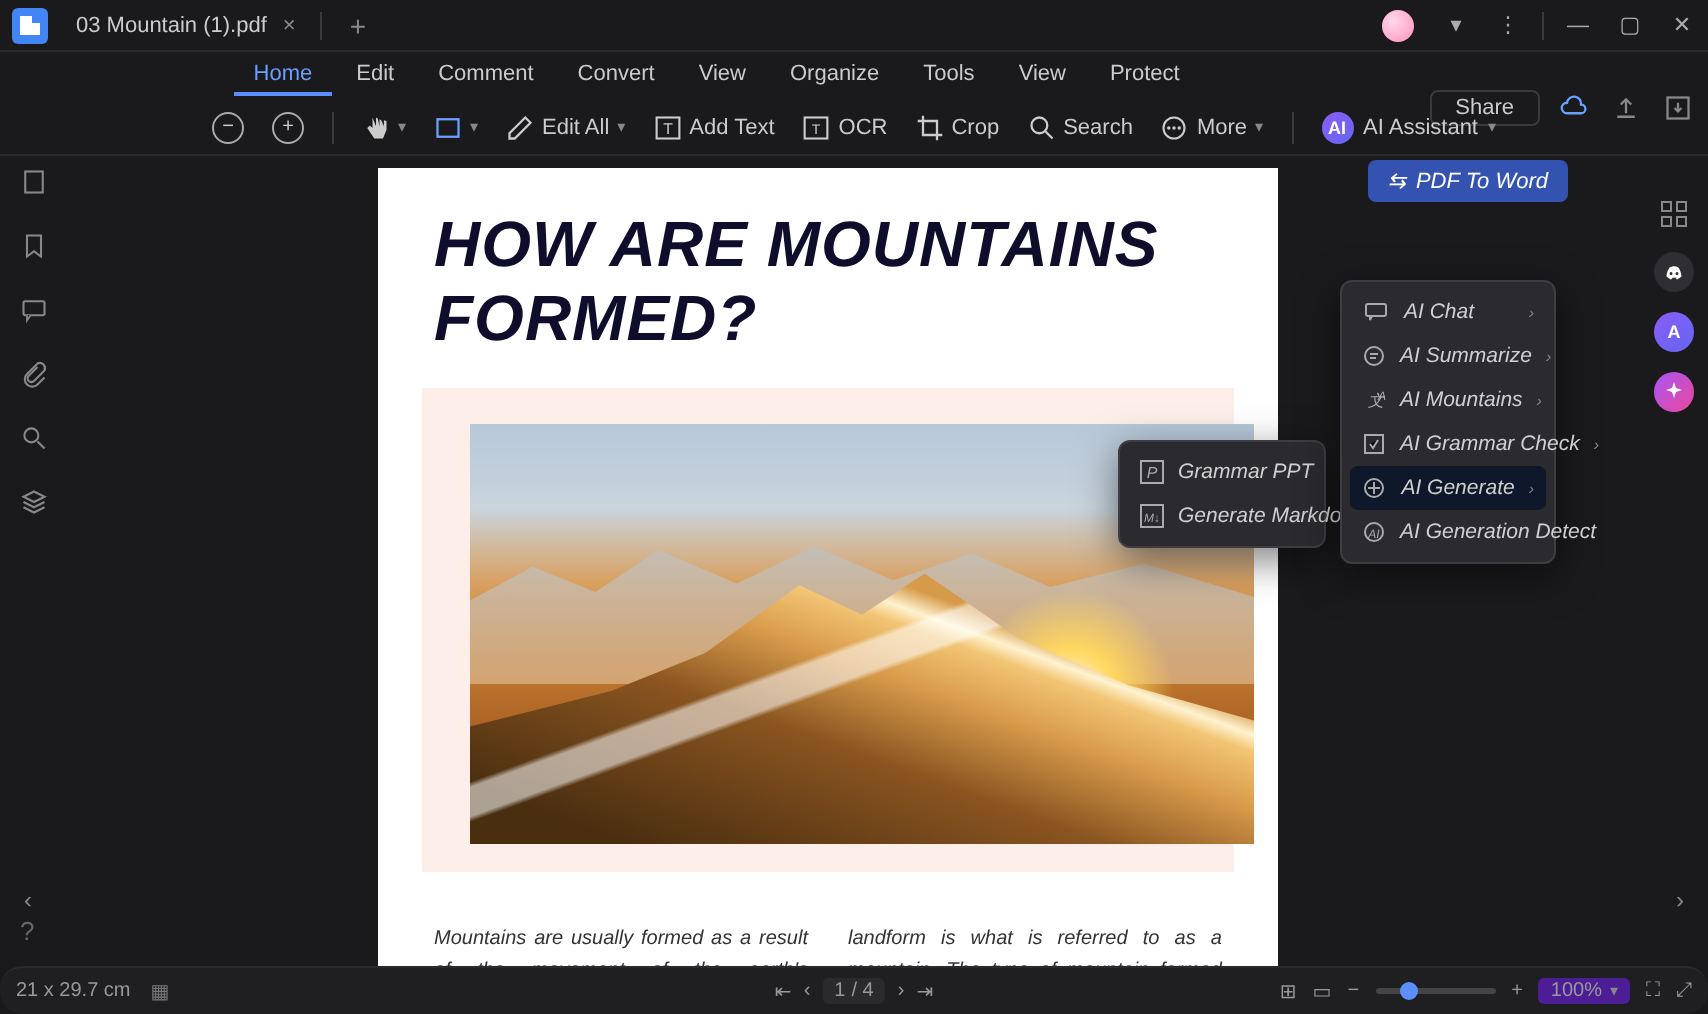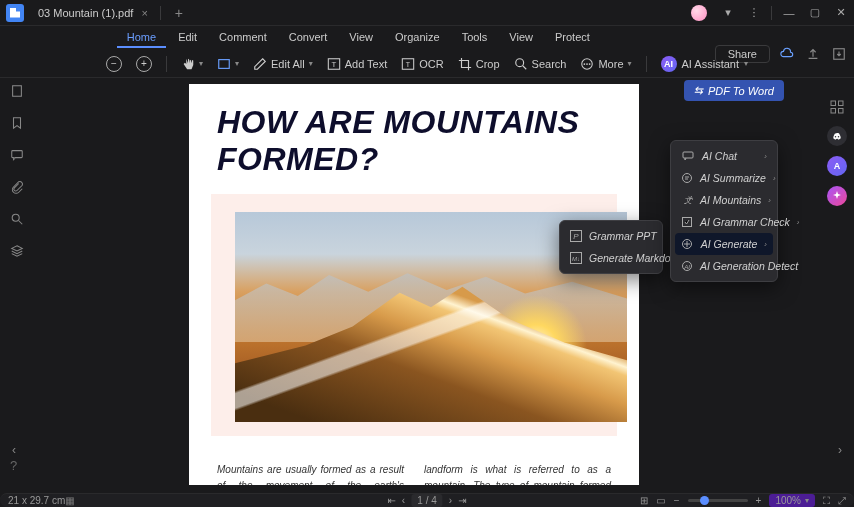--- a/index.html
+++ b/index.html
@@ -62,21 +62,21 @@
   .col { flex: 1; font-size: 10px; color: #333; line-height: 1.6; text-align: justify; }
 
   .ctx-menu { position: absolute; background: #2b2b2f; border: 1px solid #3e3e42; border-radius: 6px; box-shadow: 0 6px 20px rgba(0,0,0,0.5); padding: 4px; z-index: 20; }
   .ctx1 { left: 525px; top: 140px; width: 104px; }
   .ctx2 { left: 636px; top: 60px; width: 108px; }
   .ctx-item { display: flex; align-items: center; gap: 7px; padding: 4px 6px; color: #d0d0d0; font-size: 10.5px; border-radius: 4px; white-space: nowrap; }
   .ctx-item.hl { background: #0f172a; }
   .ctx-item .ii { width: 14px; height: 14px; display:flex;align-items:center;justify-content:center;font-size:10px;color:#aaa; }
   .ctx-item .arr { margin-left: auto; font-size: 8px; color: #888; }
 
-  .statusbar { position: absolute; bottom: 0; left: 0; right: 0; height: 14px; background: #1f1f22; display: flex; align-items: center; font-size: 10px; color: #999; padding: 0 8px; border-top: 1px solid #2a2a2c; border-radius: 11px; }
+  .statusbar { position: absolute; bottom: 0; left: 0; right: 0; height: 24px; background: #1f1f22; display: flex; align-items: center; font-size: 10px; color: #999; padding: 0 8px; gap: 10px; border-top: 1px solid #2a2a2c; border-radius: 11px; }
   .sb-center { position: absolute; left: 50%; transform: translateX(-50%); display: flex; align-items: center; gap: 6px; }
   .sb-pgbox { background: #2a2a2d; padding: 1px 6px; border-radius: 3px; display:flex;align-items:center;gap:3px; }
   .sb-right { margin-left: auto; display: flex; align-items: center; gap: 8px; }
   .slider { width: 60px; height: 3px; background: #444; border-radius: 2px; position: relative; }
   .slider .thumb { position: absolute; left: 20%; top: -3px; width: 9px; height: 9px; background: #5b8eff; border-radius: 50%; }
   .zoom-box { background:#4c1d95; padding:1px 6px; border-radius:3px; display:flex; gap:4px; align-items:center; }
   .helpcirc { position:absolute; left:10px; bottom:34px; color:#666; font-size:13px; }
   .navlr { position:absolute; bottom:34px; color:#888; font-size:12px; }
   .navlr.l { left:12px; } .navlr.r { right:12px; }
   svg { display:block; }

